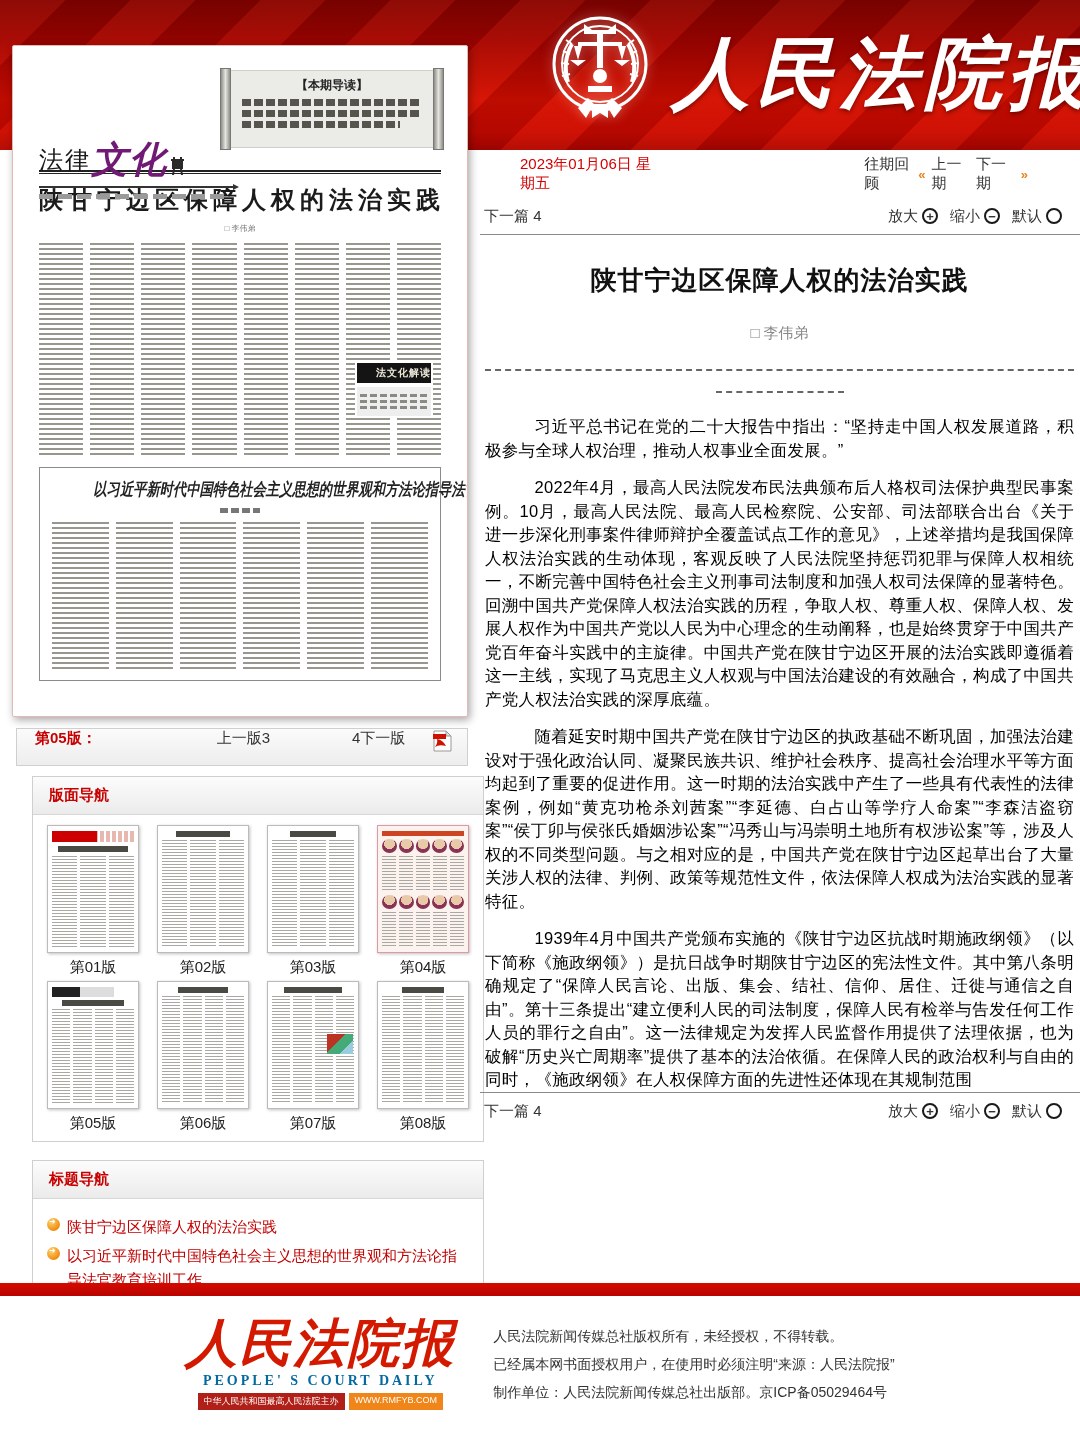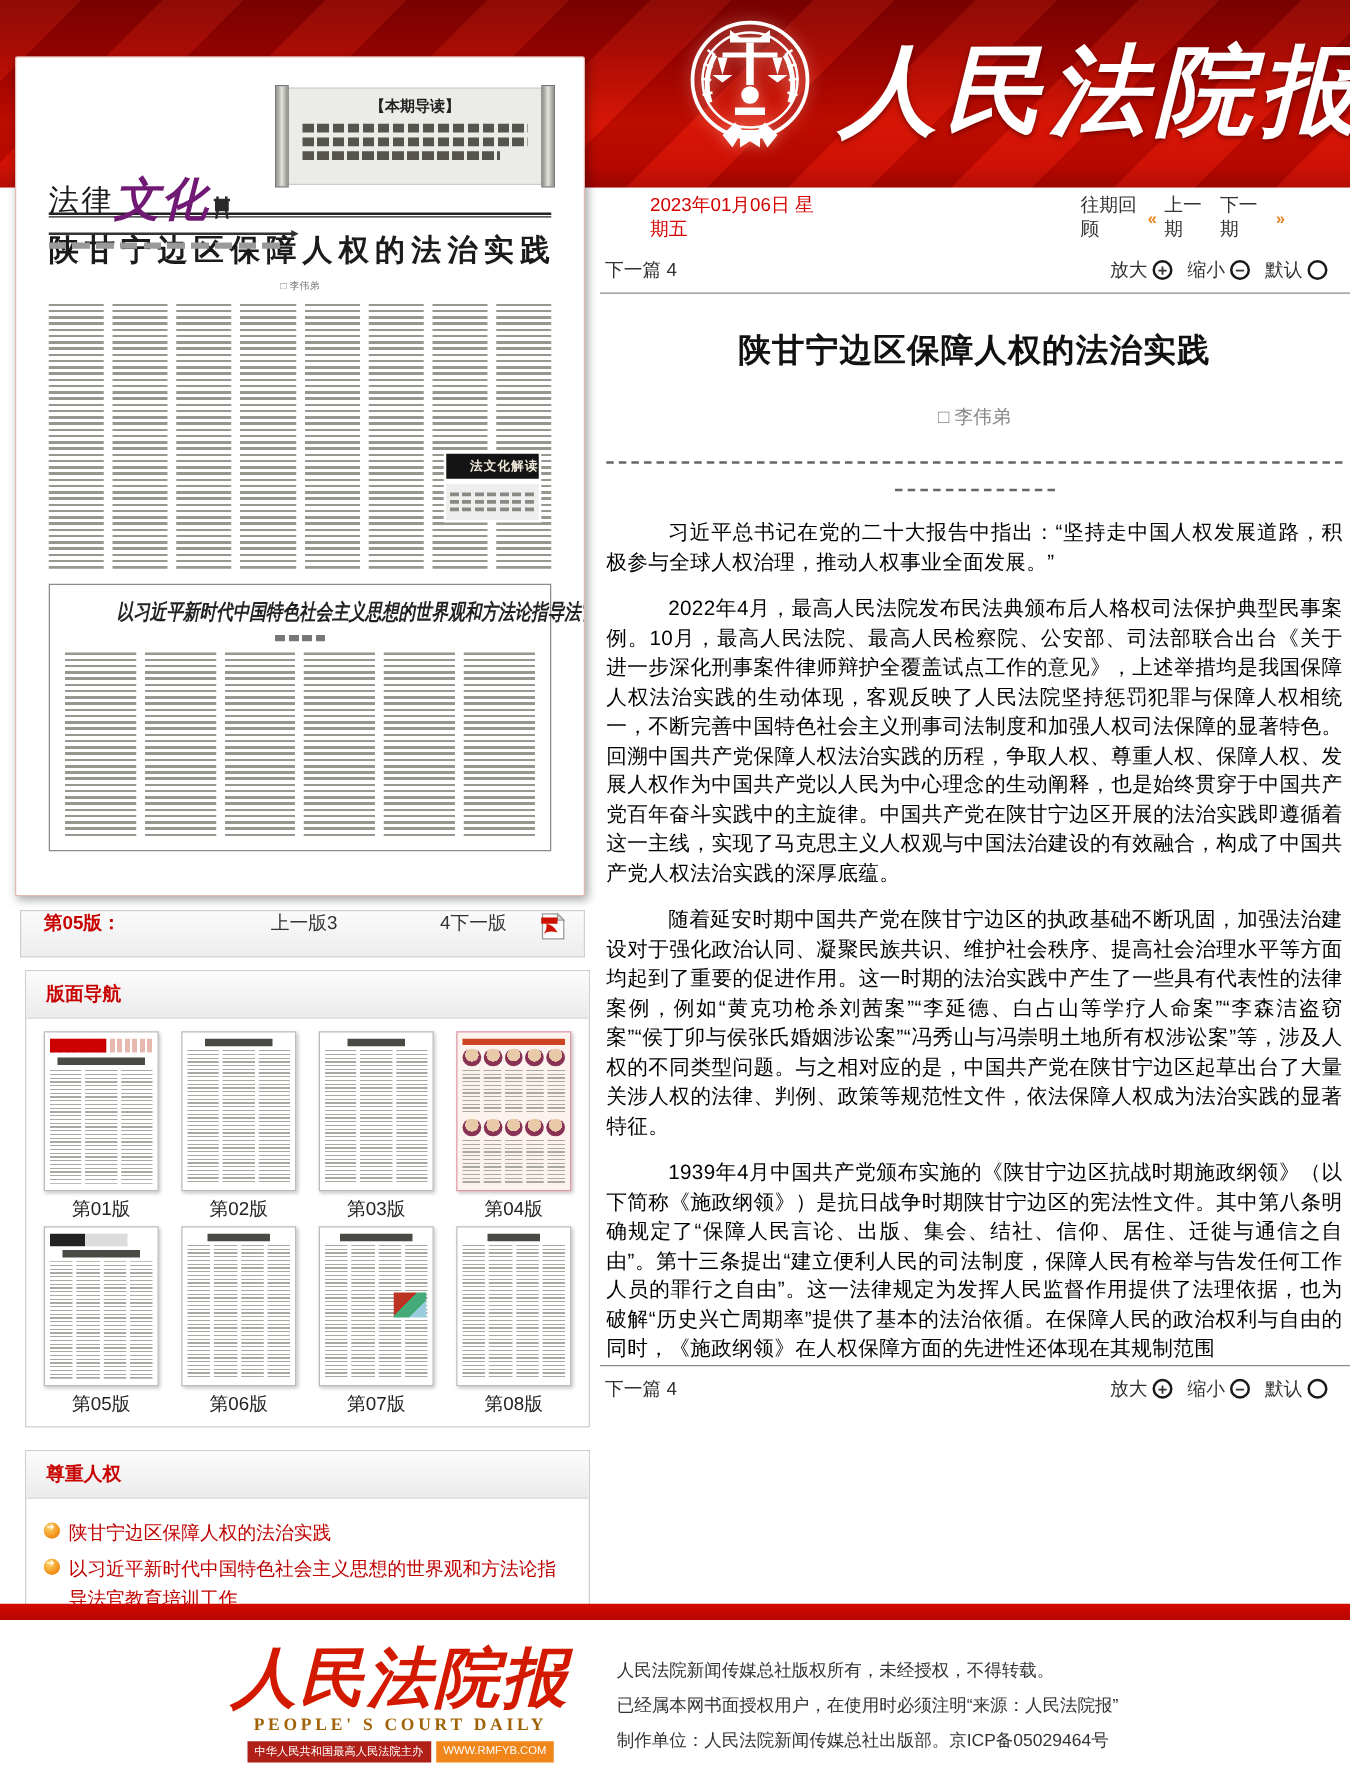--- a/index.html
+++ b/index.html
@@ -76,21 +76,21 @@
     position:absolute; left:16px; top:728px; width:452px; height:38px;
     background:linear-gradient(180deg,#fbfbfb,#ededed); border:1px solid #cfcfcf;
     display:flex; align-items:flex-start; font-size:15px; color:#333;
   }
   .page-bar .pb-label { color:#c80000; font-weight:bold; margin-left:18px; }
   .page-bar .pb-prev { margin-left:120px; cursor:pointer; }
   .page-bar .pb-next { margin-left:82px; cursor:pointer; }
   .pdf-btn { margin-left:auto; margin-right:14px; cursor:pointer; width:22px; height:24px; }
 
   
-  .panel { position:absolute; left:20px; width:452px; border:1px solid #cfcfcf; background:#fff; }
+  .panel { position:absolute; left:32px; width:452px; border:1px solid #cfcfcf; background:#fff; }
   .panel-head { height:38px; background:linear-gradient(180deg,#fcfcfc,#ebebeb);
      border-bottom:1px solid #d6d6d6; display:flex; align-items:center; }
   .panel-head span { color:#c80000; font-weight:bold; font-size:15px; margin-left:16px; }
   .layout-panel { top:776px; }
   .thumb-grid { display:grid; grid-template-columns:repeat(4,1fr); gap:4px 6px; padding:10px 8px 8px; }
   .thumb-cell { text-align:center; cursor:pointer; }
   .thumb { width:92px; height:128px; margin:0 auto; background:#fff; border:1px solid #bbb;
      box-shadow:1px 1px 3px rgba(0,0,0,.25); padding:5px 4px; display:flex; flex-direction:column; gap:3px; }
   .th-sim { flex:1; display:flex; gap:3px; }
   .th-sim i { flex:1; background:repeating-linear-gradient(180deg,#a9a8a2 0 1px,transparent 1px 3px); }
@@ -142,21 +142,21 @@
   .article-body p { text-indent:3em; margin-bottom:14px; }
 
   
   .red-divider { position:absolute; left:0; top:1283px; width:1080px; height:13px;
      background:linear-gradient(180deg,#d40a00,#b80400); }
   .footer { position:absolute; left:0; top:1296px; width:1080px; height:135px; background:#fff;
      display:flex; align-items:center; justify-content:center; gap:38px; }
   .f-logo { text-align:center; cursor:pointer; }
   .f-logo-title { font-family:"DejaVu Serif",serif; font-style:italic; font-weight:bold;
      color:#d31a00; font-size:52px; line-height:1; letter-spacing:2px; white-space:nowrap; }
-  .f-logo-sub { font-family:"Liberation Serif",serif; font-weight:bold; color:#a16207;
+  .f-logo-sub { font-family:"Liberation Serif",serif; font-weight:bold; color:#0369a1;
      font-size:14px; letter-spacing:3px; margin-top:4px; white-space:nowrap; }
   .f-badges { display:flex; gap:4px; justify-content:center; margin-top:4px; }
   .f-badge-red { background:#b02018; color:#fff; font-size:9px; padding:2px 6px; }
   .f-badge-orange { background:#f08519; color:#fff; font-size:9px; padding:2px 6px; cursor:pointer; }
   .f-text { font-size:14px; color:#333; line-height:2.0; }
 </style>
 </head>
 <body>
 
 <div class="red-banner">
@@ -373,21 +373,21 @@
             <i></i>
           </div>
       </div>
       <div class="thumb-cap">第08版</div>
     </div>
   </div>
 </div>
 
 <div class="panel titles-panel">
   <div class="panel-head">
-    <span>尊重人权</span>
+    <span>标题导航</span>
   </div>
   <div class="title-list">
     <div class="title-item">
       <span class="bullet"></span>
       <span>陕甘宁边区保障人权的法治实践</span>
     </div>
     <div class="title-item">
       <span class="bullet"></span>
       <span>以习近平新时代中国特色社会主义思想的世界观和方法论指导法官教育培训工作</span>
     </div>

